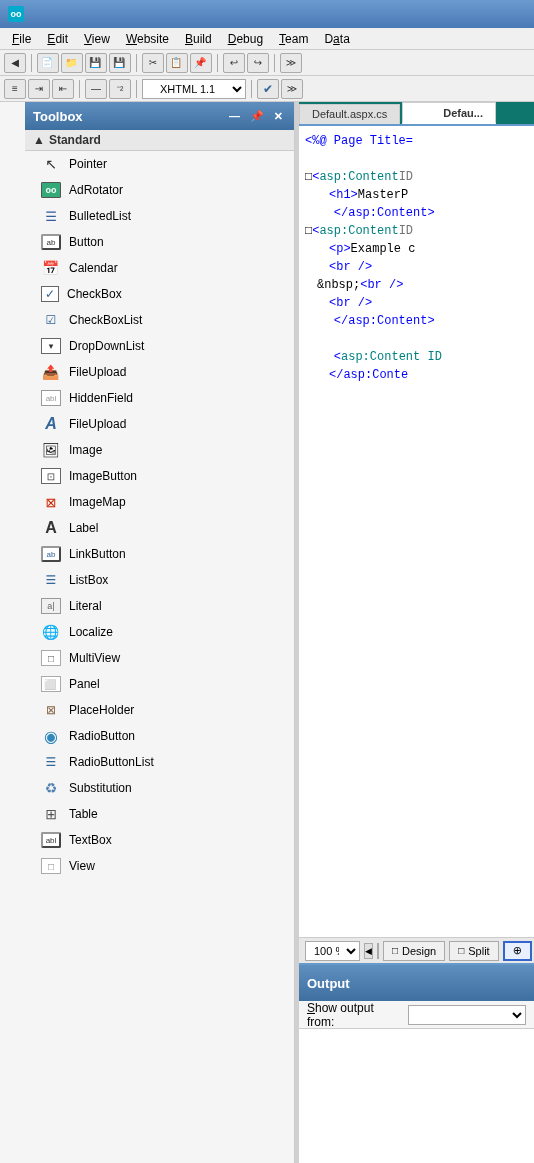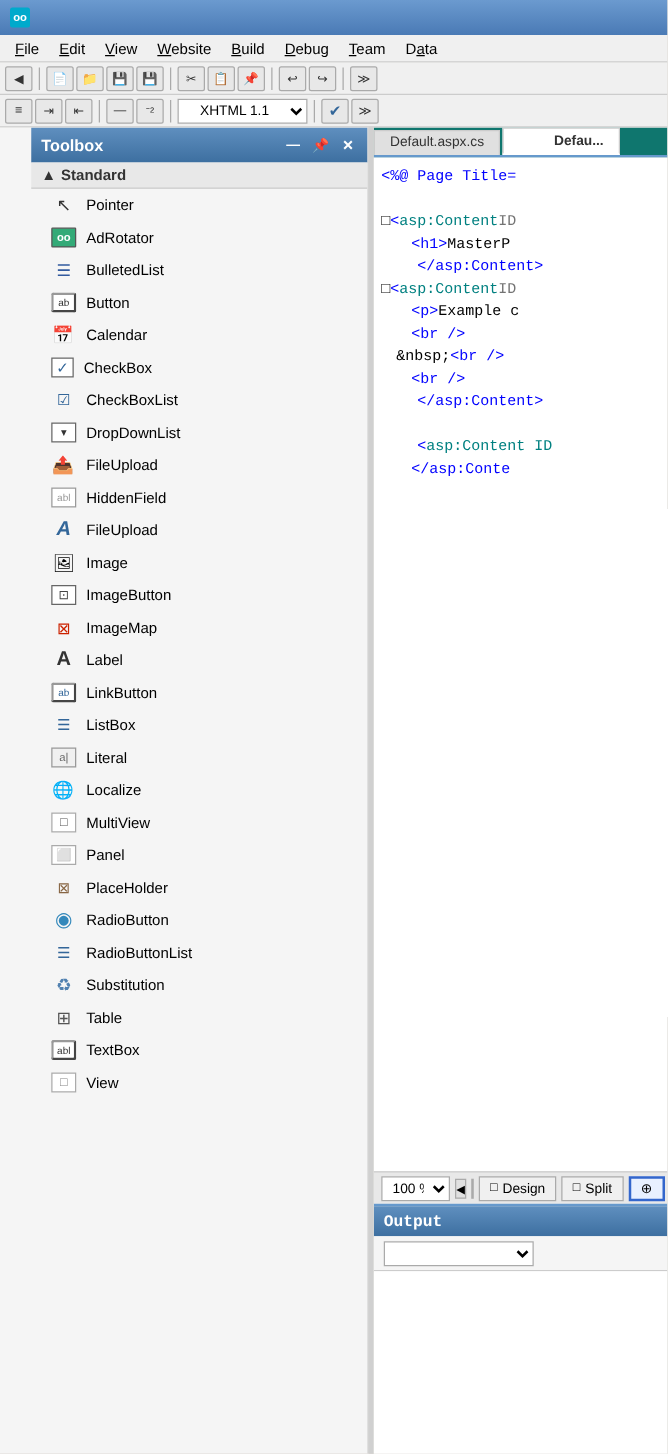--- a/index.html
+++ b/index.html
@@ -280,24 +280,23 @@
       border-top: 2px solid #6699cc;
       display: flex;
       flex-direction: column;
     }
     .output-header {
       background: linear-gradient(to bottom, #5f8fbf, #3d6fa0);
       color: white;
       padding: 3px 8px;
       font-size: 13px;
       font-weight: bold;
-      height: 24px;
-      display: flex;
-      align-items: center;
-      font-family: Liberation Mono, monospace;
+      height: 36px;
+      display: flex;
+      align-items: center;
     }
     .output-toolbar {
       background: #f5f5f5;
       border-bottom: 1px solid #ccc;
       padding: 4px 8px;
       display: flex;
       align-items: center;
       gap: 6px;
       height: 28px;
     }
@@ -621,20 +620,23 @@
       <div class="source-btn">
         <span>⊕</span>
       </div>
     </div>
 
     <div class="output-panel">
       <div class="output-header">
         <span>Output</span>
       </div>
       <div class="output-toolbar">
+        <span class="output-label">
+          <span style="text-decoration:underline;">S</span><span>how output from:</span>
+        </span>
         <select class="output-dropdown">
           <option></option>
         </select>
       </div>
       <div class="output-content"></div>
     </div>
 
   </div>
 </div>
 

